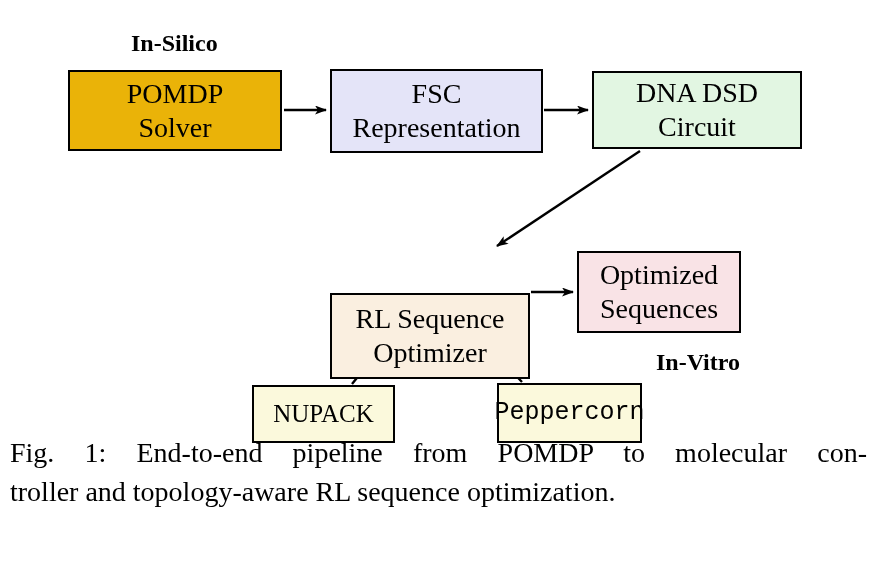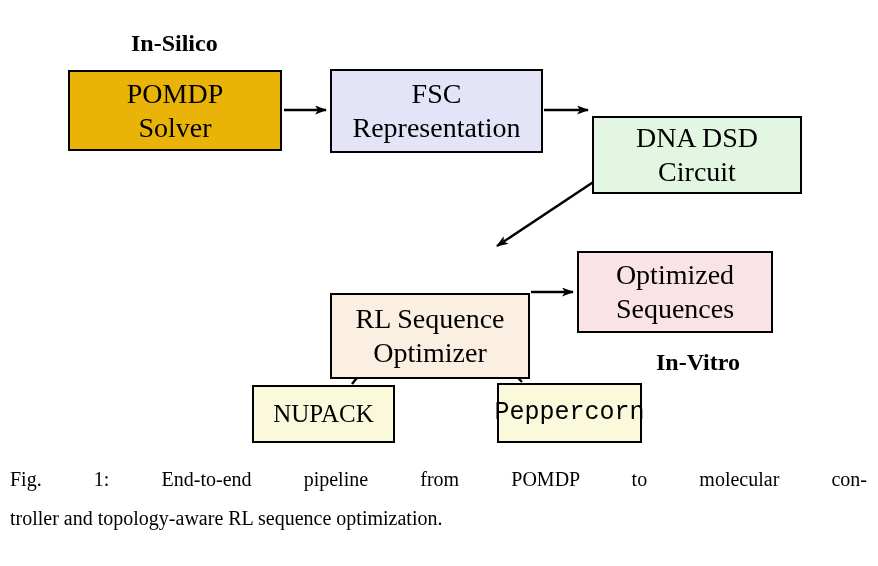--- a/index.html
+++ b/index.html
@@ -29,38 +29,38 @@
     text-align: center;
     font-size: 28px;
     line-height: 34px;
     white-space: nowrap;
   }
   .node.small { font-size: 25px; line-height: 28px; }
   .node-pomdp      { left: 68px;  top: 70px;  width: 214px; height: 81px; }
   .node-fsc        { left: 330px; top: 69px;  width: 213px; height: 84px; }
   .node-dna        { left: 592px; top: 71px;  width: 210px; height: 78px; }
   .node-rl         { left: 330px; top: 250px; width: 200px; height: 86px; margin-top: 43px; }
-  .node-optimized  { left: 577px; top: 251px; width: 196px; height: 82px; }
+  .node-optimized  { left: 577px; top: 251px; width: 164px; height: 82px; }
   .node-nupack     { left: 252px; top: 385px; width: 143px; height: 58px; }
   .node-peppercorn { left: 497px; top: 383px; width: 145px; height: 60px; font-family: Liberation Mono, monospace; }
   .region-label {
     position: absolute;
     font-weight: bold;
     font-size: 24px;
     line-height: 26px;
     white-space: nowrap;
   }
   .label-in-silico { left: 131px; top: 30px; }
   .label-in-vitro  { left: 656px; top: 349px; }
   .caption {
     position: absolute;
     left: 10px;
-    top: 460px;
+    top: 433px;
     width: 857px;
-    font-size: 20px;
+    font-size: 28px;
     line-height: 39px;
   }
   .caption-line-1 { text-align: justify; text-align-last: justify; }
   .caption-line-2 { text-align: left; }
 </style>
 </head>
 <body>
 
 <div class="page">
 
@@ -85,21 +85,21 @@
   <div class="node node-pomdp" style="background-color: #eab308;">
     <div>POMDP</div>
     <div>Solver</div>
   </div>
 
   <div class="node node-fsc" style="background-color: rgb(228, 228, 248);">
     <div>FSC</div>
     <div>Representation</div>
   </div>
 
-  <div class="node node-dna" style="background-color: rgb(226, 246, 226); margin-top: 45px;">
+  <div class="node node-dna" style="background-color: rgb(226, 246, 226);">
     <div>DNA DSD</div>
     <div>Circuit</div>
   </div>
 
   <div class="node node-rl" style="background-color: rgb(250, 239, 224);">
     <div>RL Sequence</div>
     <div>Optimizer</div>
   </div>
 
   <div class="node node-optimized" style="background-color: rgb(249, 227, 230);">

